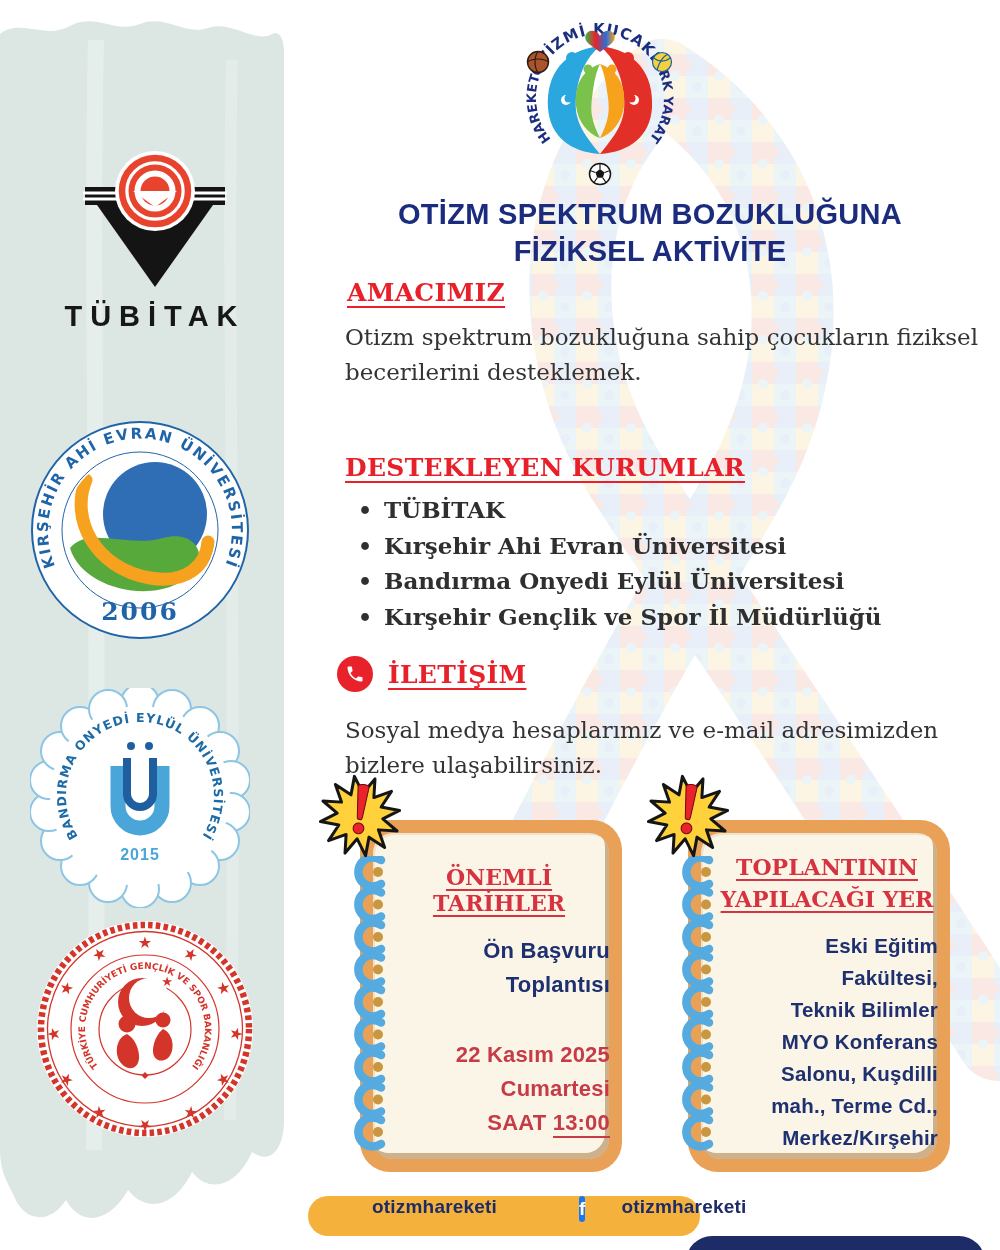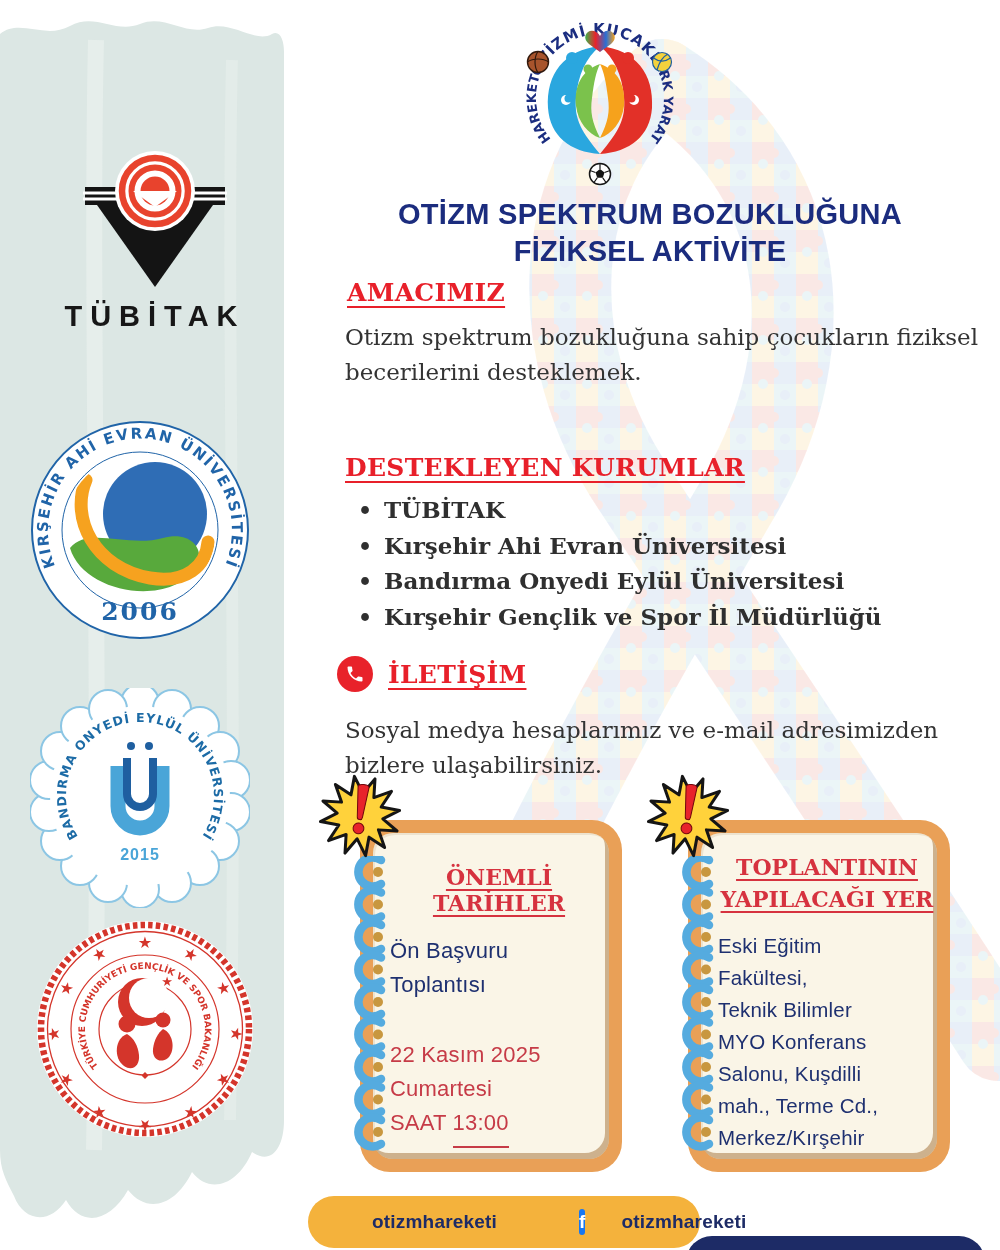--- a/index.html
+++ b/index.html
@@ -43,31 +43,31 @@
     background:#e8222a;z-index:2;display:flex;align-items:center;justify-content:center;}
 
   
   .card{position:absolute;top:820px;width:262px;height:352px;background:#e9a057;
     border-radius:30px;z-index:2;}
   .card-inner{position:absolute;left:13px;top:13px;right:13px;bottom:13px;background:#faf5e7;
     border-radius:20px;box-shadow:inset -4px -6px 0 rgba(150,95,30,.45), inset 2px 2px 0 rgba(150,95,30,.12);}
   .card-title{position:absolute;left:26px;right:10px;text-align:center;z-index:3;
     font-family:"DejaVu Serif",serif;font-weight:700;font-size:22px;color:#d6323f;
     text-decoration:underline;text-decoration-thickness:2px;text-underline-offset:4px;}
-  .card-line{position:absolute;left:30px;right:12px;text-align:left;z-index:3;
-    font-weight:400;font-size:22px;color:#1e3070;letter-spacing:.2px;}
+  .card-line{position:absolute;left:30px;right:12px;text-align:right;z-index:3;
+    font-weight:700;font-size:22px;color:#1e3070;letter-spacing:.2px;}
   .card-line.red{color:#c63b47;}
   .card-line.addr{font-size:20.5px;}
-  .time-ul{border-bottom:2.5px solid #c63b47;padding-bottom:11px;}
+  .time-ul{border-bottom:2.5px solid #c63b47;padding-bottom:1px;}
   .rings-svg{position:absolute;top:856px;z-index:4;}
   .burst-svg{position:absolute;top:772px;z-index:5;}
 
   
-  .pill-yellow{position:absolute;left:308px;top:1196px;width:392px;height:52px;border-radius:26px;
-    background:#f4b23c;z-index:3;display:flex;align-items:center;padding-left:28px;box-sizing:border-box;gap:28px;}
+  .pill-yellow{position:absolute;left:308px;top:1196px;width:392px;height:40px;border-radius:26px;
+    background:#f4b23c;z-index:3;display:flex;align-items:flex-start;padding-left:28px;box-sizing:border-box;gap:28px;}
   .pill-navy{position:absolute;left:686px;top:1196px;width:299px;height:52px;border-radius:26px;
     background:#1d2b66;z-index:4;display:flex;align-items:center;padding-left:24px;box-sizing:border-box;margin-top:40px;}
   .handle{font-weight:700;font-size:19px;color:#1d2b66;margin-left:8px;letter-spacing:.2px;}
   .fdivider{width:2px;height:28px;background:#1d2b66;opacity:.55;margin:0 13px;}
   .fb-icon{width:26px;height:26px;border-radius:6px;background:#1877f2;color:#fff;font-weight:700;
     font-size:19px;display:flex;align-items:center;justify-content:center;}
   .email{font-weight:700;font-size:17.5px;color:#ffffff;margin-left:10px;letter-spacing:.2px;}
 </style>
 </head>
 <body>

